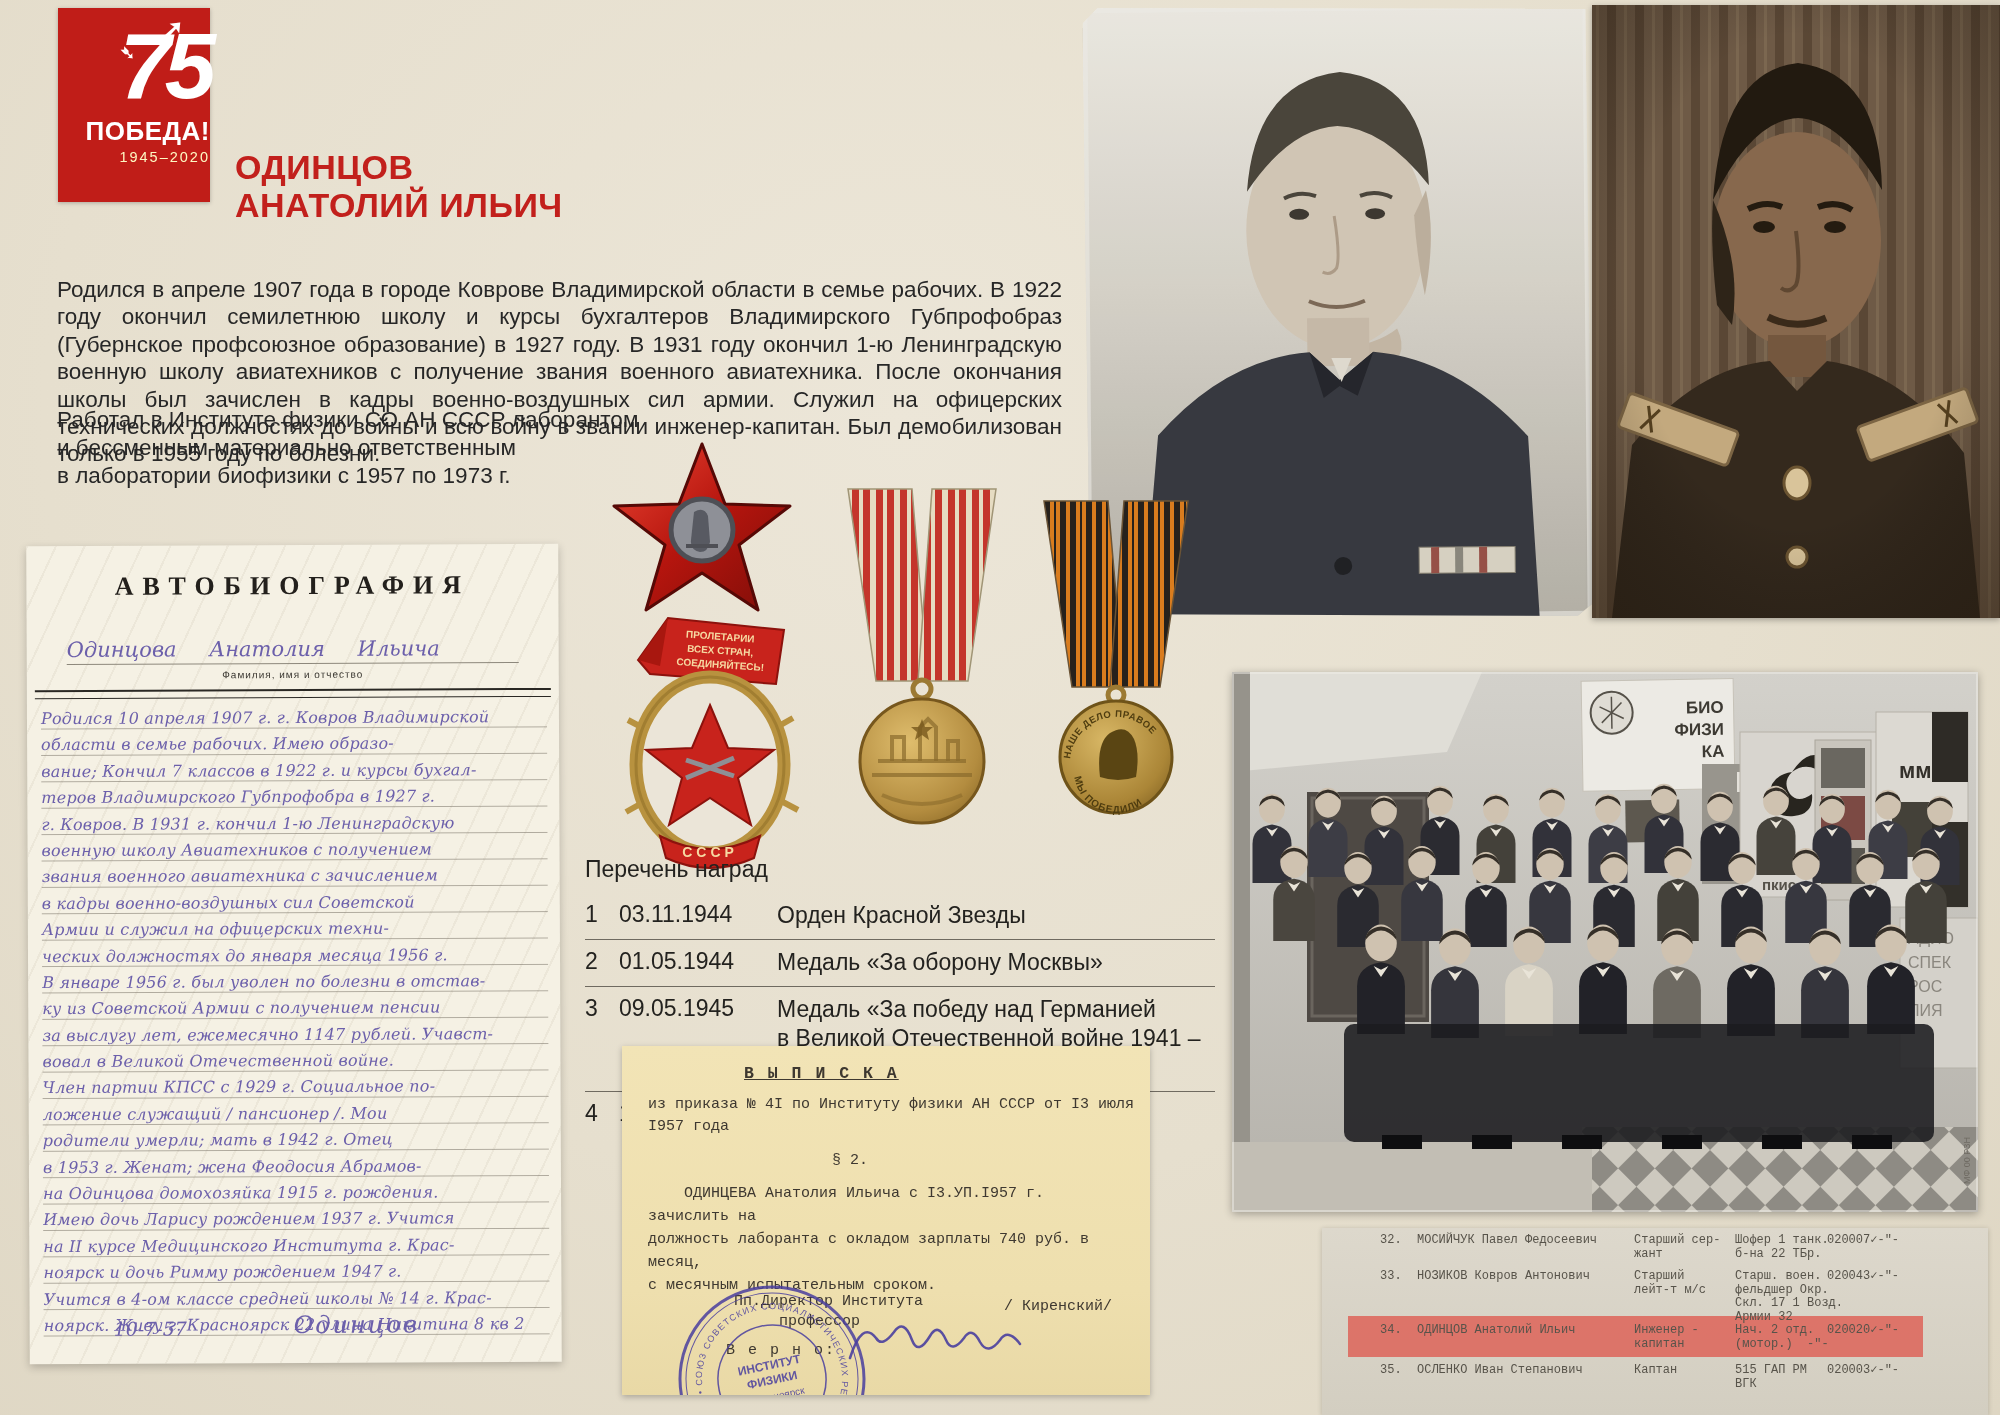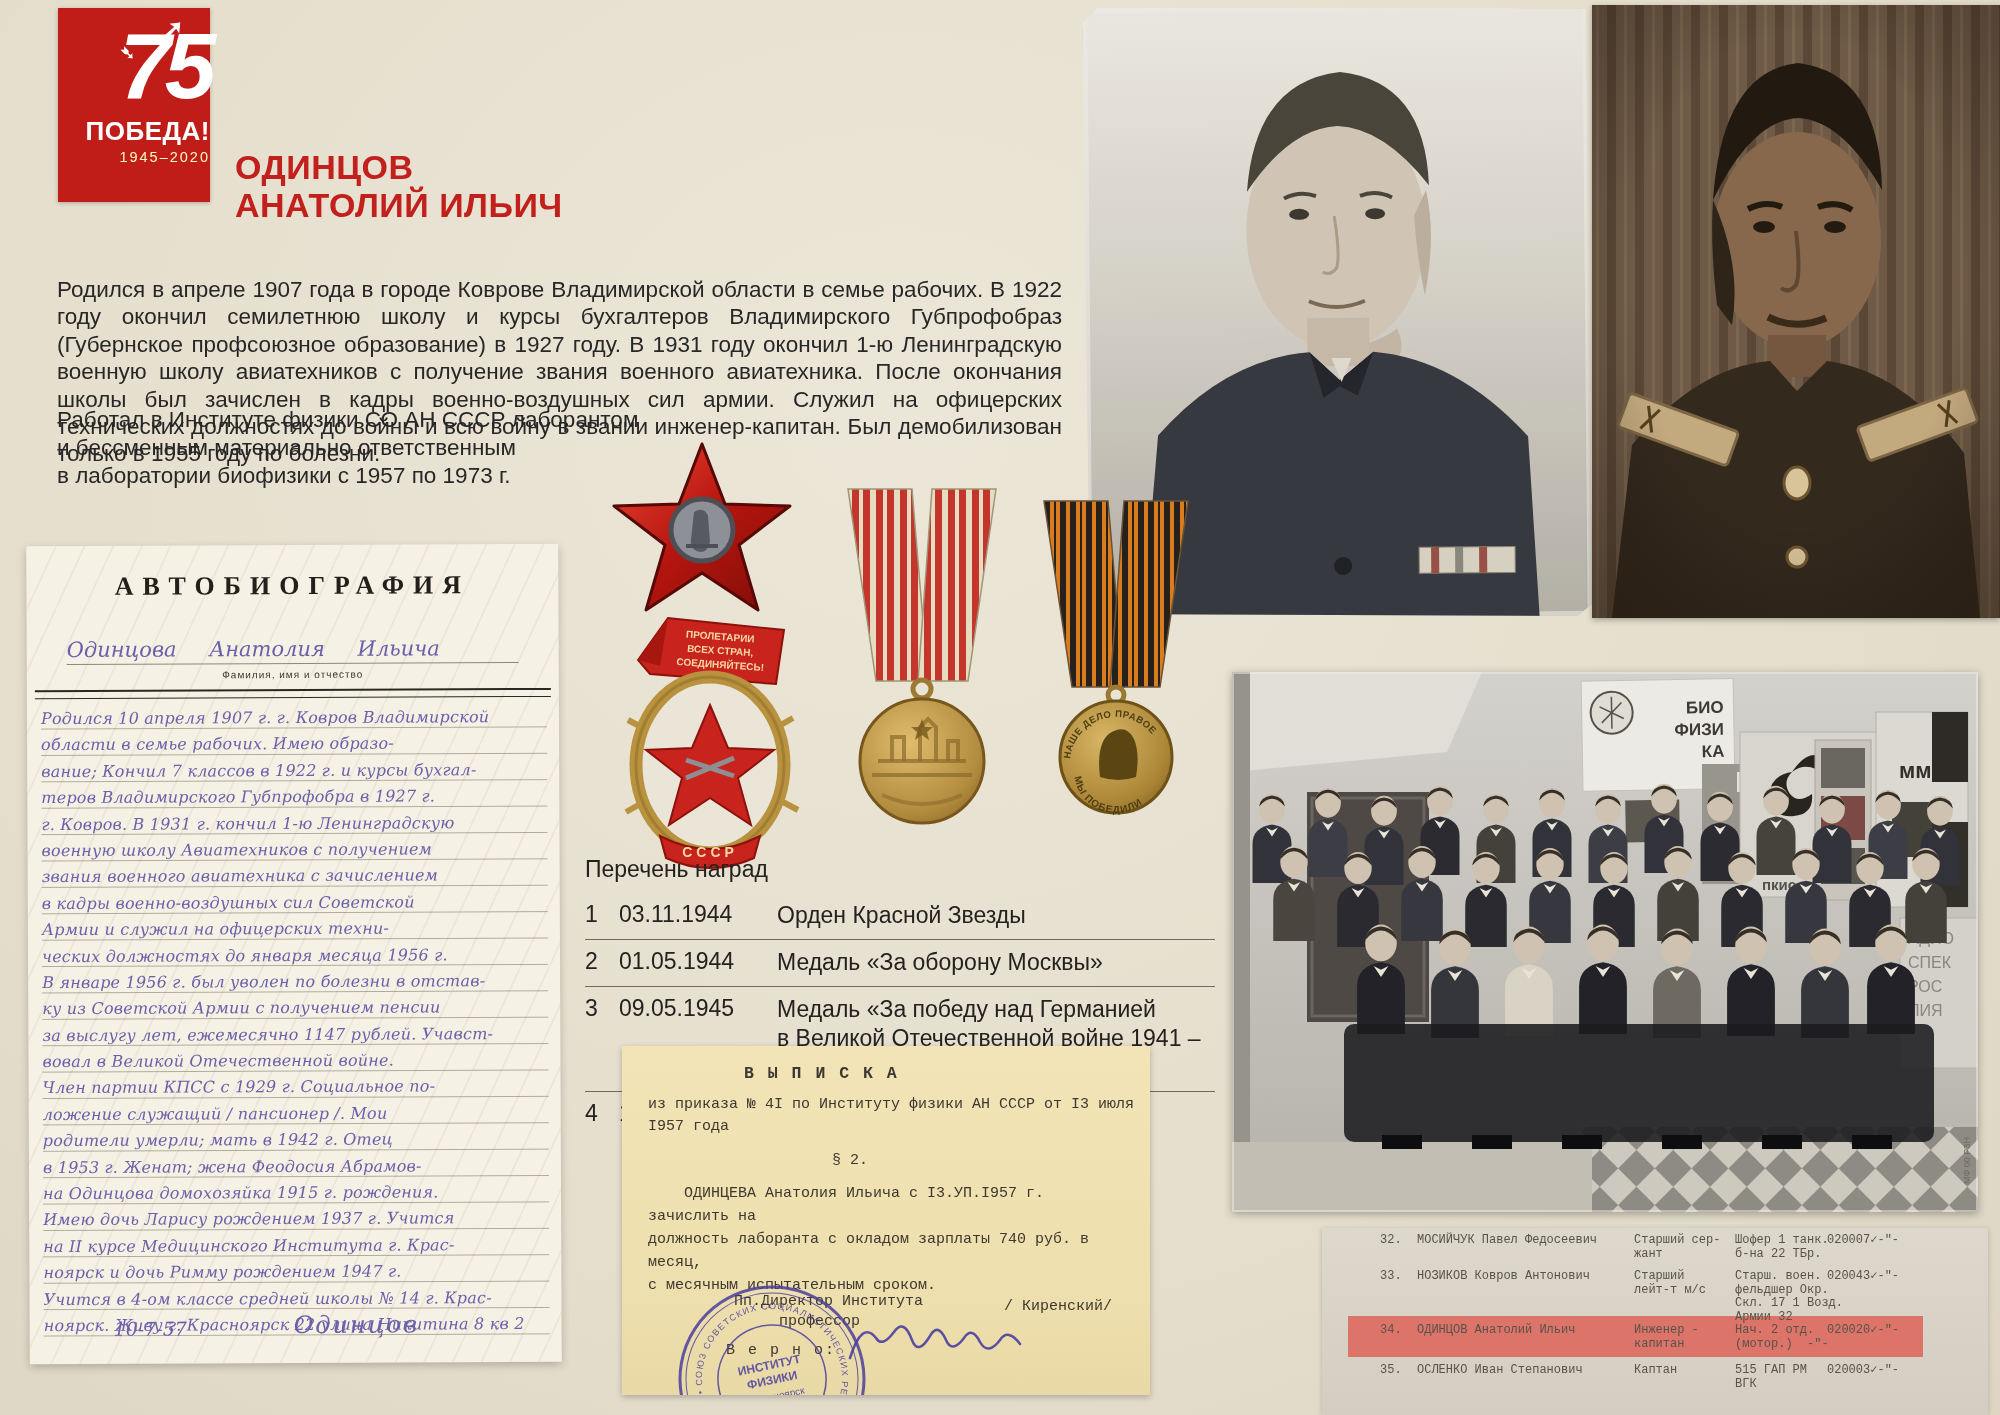--- a/index.html
+++ b/index.html
@@ -59,21 +59,21 @@
   .aw-row + .aw-row{border-top:1px solid #6f6a60;}
   .aw-num{width:34px;flex:none;}
   .aw-date{width:158px;flex:none;}
   .aw-name{flex:1;white-space:pre-line;line-height:29px;}
 
   
   #vypiska{left:622px;top:1046px;width:528px;height:349px;background:#f0e1b1;
            background-image:linear-gradient(180deg,#f2e4b6 0%,#eedfae 70%,#e9d9a6 100%);
            box-shadow:0 2px 6px rgba(0,0,0,.25);overflow:hidden;}
   .type{font-family:"Liberation Mono",monospace;color:#3e3830;}
-  #vy-title{position:absolute;left:122px;top:18px;font-size:16.5px;font-weight:bold;letter-spacing:2px;}
+  #vy-title{position:absolute;left:122px;top:18px;font-size:16.5px;font-weight:bold;text-decoration:underline;letter-spacing:2px;}
   #vy-intro{position:absolute;left:26px;top:48px;font-size:15px;line-height:22px;white-space:pre-wrap;}
   #vy-sect{position:absolute;left:210px;top:106px;font-size:15px;}
   #vy-body{position:absolute;left:26px;top:136px;width:480px;font-size:15px;line-height:23px;white-space:pre-wrap;}
   #vy-role{position:absolute;left:112px;top:246px;font-size:15px;line-height:20px;white-space:pre-wrap;}
   #vy-kir{position:absolute;left:382px;top:252px;font-size:15px;}
   #vy-verno{position:absolute;left:104px;top:296px;font-size:15px;letter-spacing:2px;}
   #vy-stamp{position:absolute;left:30px;top:218px;}
   #vy-signature{position:absolute;left:220px;top:270px;}
 
   

